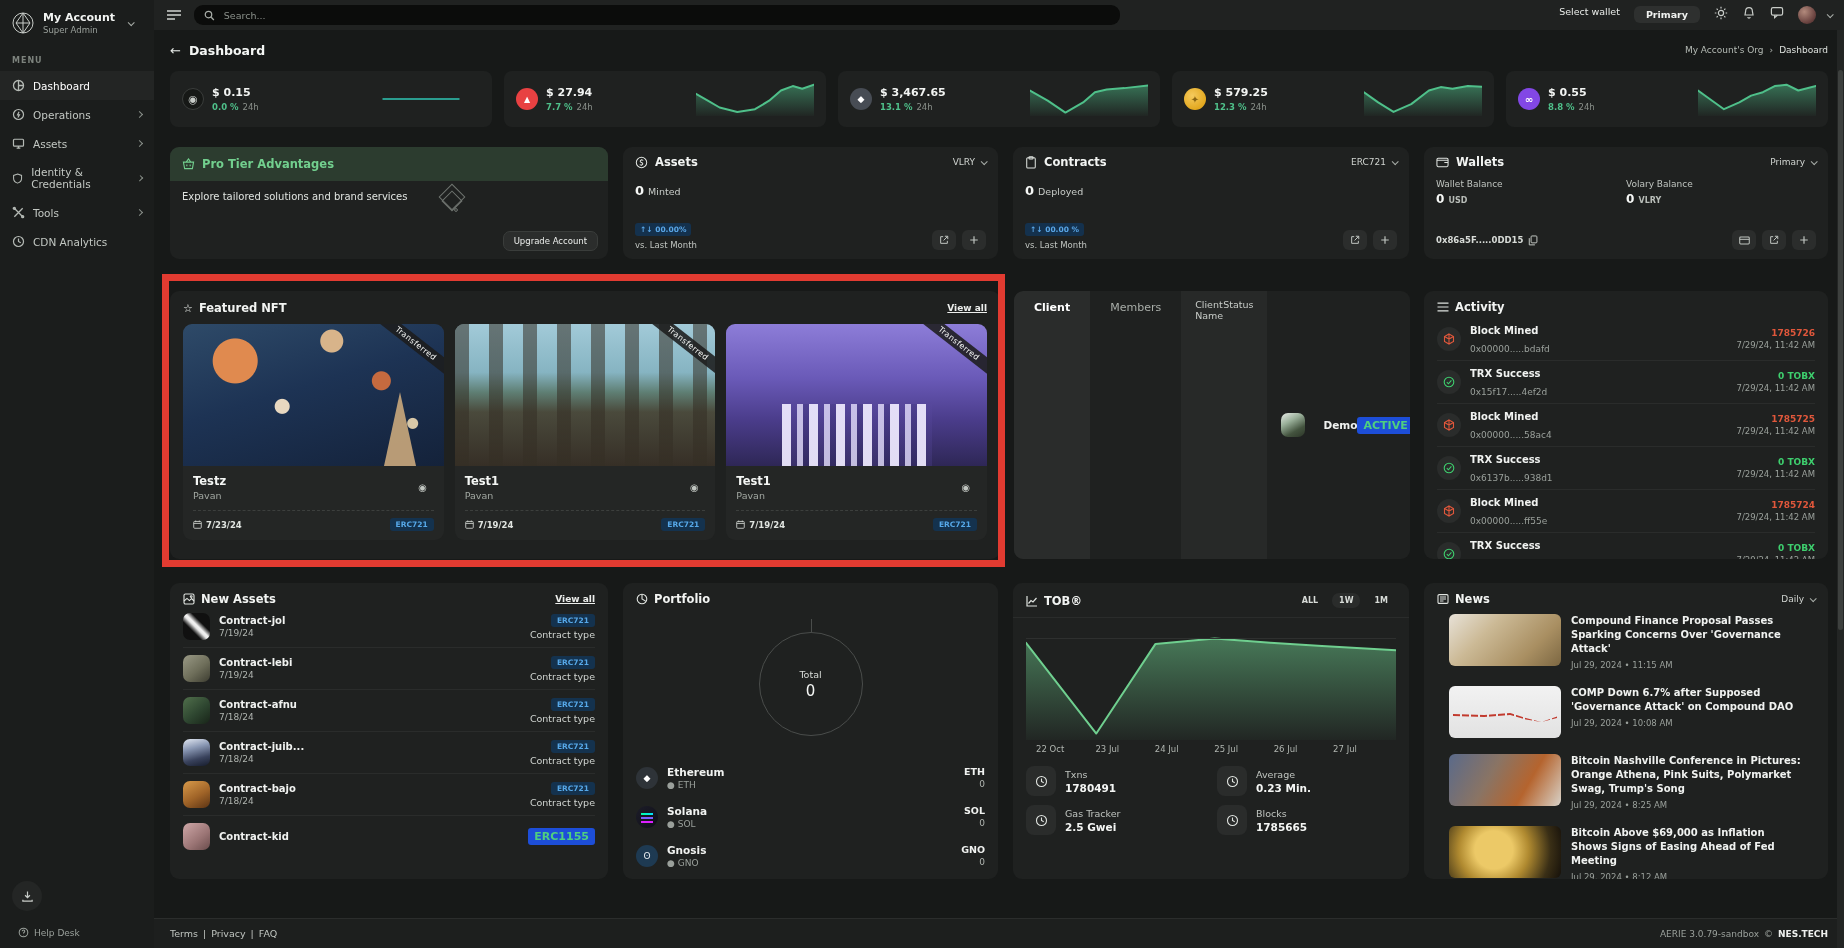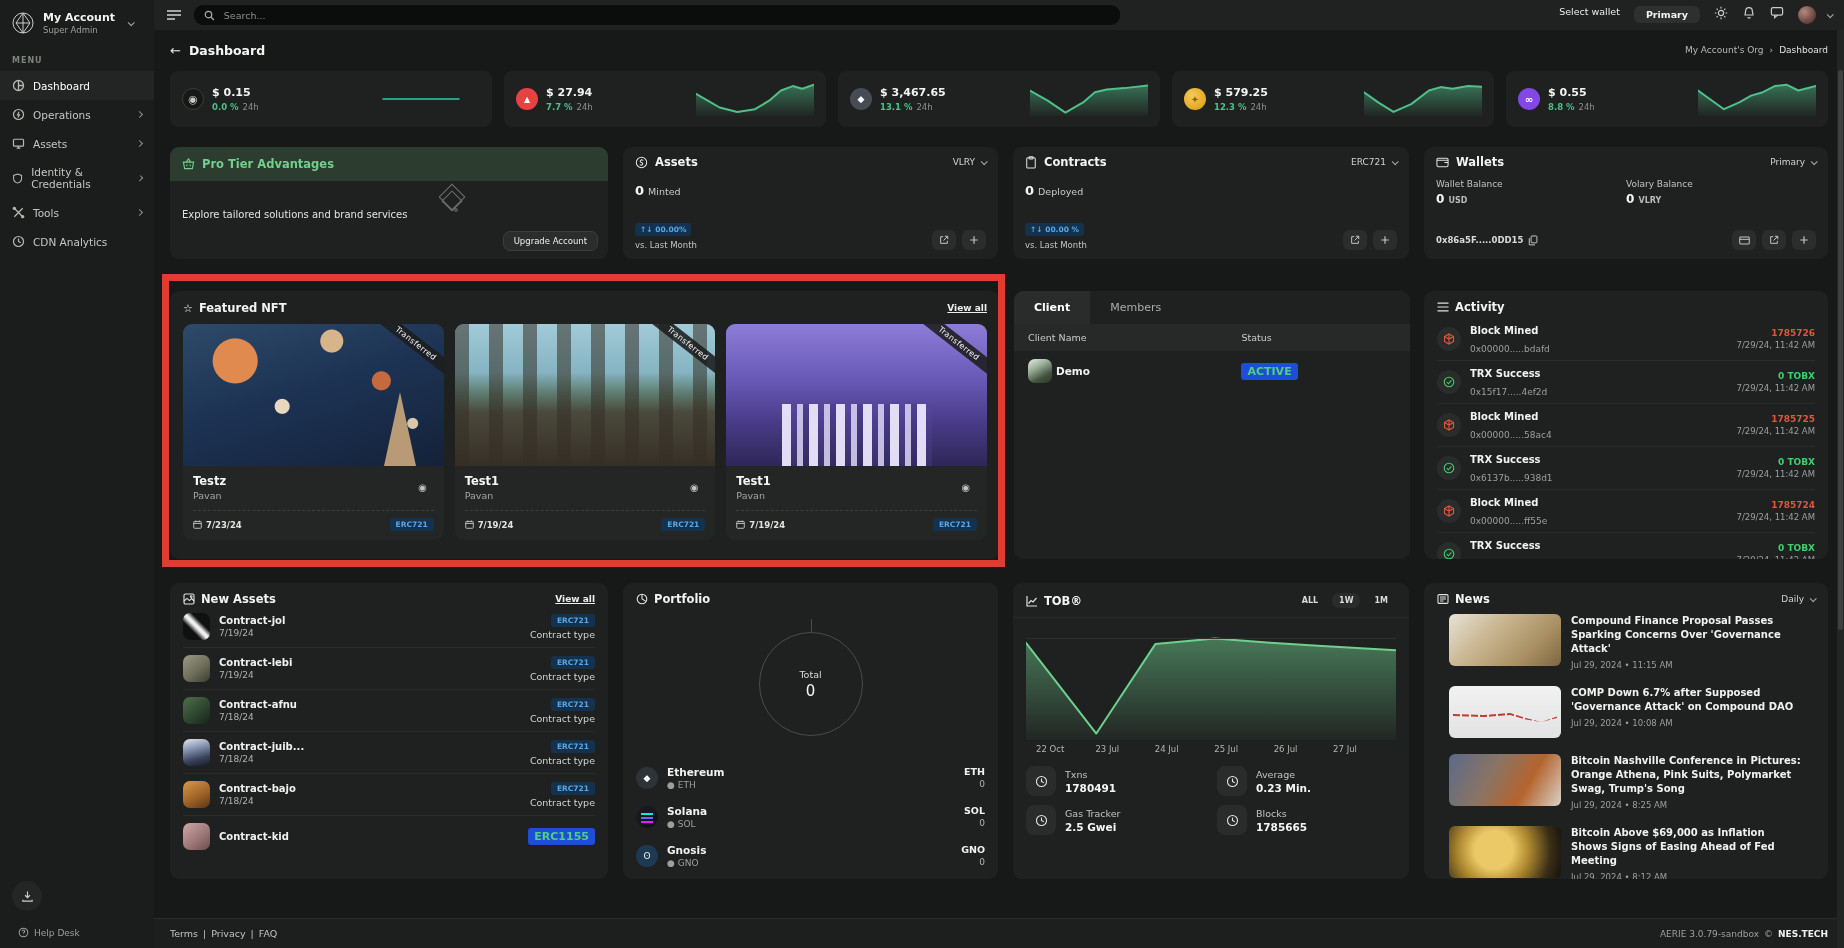--- a/index.html
+++ b/index.html
@@ -61,21 +61,21 @@
   .spark{width:118px;height:34px;margin-left:auto;flex-shrink:0}
 
   
   .grid-4{display:grid;grid-template-columns:438px 375px 396px 1fr;gap:15px}
   .cards-row{margin-bottom:32px}
   .panel{background:#1f2120;border-radius:9px}
   .card112{height:112px;position:relative}
 
   .pro-band{height:34px;background:#2c3c2f;border-radius:9px 9px 0 0;display:flex;align-items:center;gap:7px;padding:0 12px}
   .pro-title{color:#72cf8e;font-weight:bold;font-size:11.5px}
-  .pro-desc{padding:28px 12px;font-size:10px;color:#e0e4e0}
+  .pro-desc{padding:10px 12px;font-size:10px;color:#e0e4e0}
   .upgrade-btn{position:absolute;right:10px;bottom:8px;background:#2b2d2c;border:1px solid #3a3d3b;border-radius:7px;
                padding:4px 10px;font-size:8.5px;color:#eceeec;cursor:pointer}
   .diamond-art{position:absolute;right:138px;top:36px;opacity:.75}
 
   .stat-card{padding:8px 12px 9px;display:flex;flex-direction:column}
   .stat-head{display:flex;align-items:center;gap:7px}
   .stat-title{font-weight:bold;font-size:11.5px;color:#f2f4f2}
   .stat-filter{margin-left:auto;font-size:9px;color:#d0d4d0;display:flex;align-items:center;cursor:pointer}
   .stat-count-row{margin-top:14px;font-size:9.5px;color:#c8ccc8}
   .stat-count{font-size:13px;font-weight:bold;color:#f6f8f6;margin-right:4px}
@@ -125,28 +125,28 @@
   .nft-name{font-size:11.5px;font-weight:bold;color:#f4f6f4}
   .nft-creator{font-size:9.5px;color:#a2a8a2;margin-top:2px}
   .fp-chip{position:absolute;right:10px;top:10px;width:22px;height:22px;border-radius:6px;background:#34363
 5;display:flex;align-items:center;justify-content:center;color:#c0c5c0;font-size:10px}
   .nft-div{border-top:1px dashed #3c3f3d;margin:7px 10px 0}
   .nft-foot{display:flex;align-items:center;padding:7px 10px 9px}
   .nft-date{font-size:8.5px;font-weight:bold;color:#e0e4e0;display:flex;align-items:center;gap:4px}
   .badge-blue{margin-left:auto;background:#14324e;color:#56a8e8;font-size:7.5px;font-weight:bold;padding:2px 6px;border-radius:3px}
   .badge-green{background:#1d4ed8;color:#4fcf7f;font-size:11px;font-weight:bold;padding:2px 6px;border-radius:3px}
 
-  .client-panel{height:268px;overflow:hidden;display:flex;flex-direction:column}
+  .client-panel{height:268px;overflow:hidden;display:flex;flex-direction:row}
   .tabs-row{display:flex}
   .tab{padding:10px 20px;font-size:11px;color:#a8ada8;cursor:pointer}
   .tab.active{background:#2a2c2b;color:#ffffff;font-weight:bold;border-radius:9px 0 0 0}
   .tbl-head{background:#272928;display:flex;padding:8px 14px;font-size:9.5px;color:#c8ccc8}
   .col-name{width:58%}
   .tbl-row{display:flex;align-items:center;padding:8px 14px;font-size:10.5px}
-  .client-cell{width:58%;display:flex;align-items:center;gap:4px;font-weight:bold;color:#f0f2f0}
+  .client-cell{width:58%;display:flex;align-items:center;gap:18px;font-weight:bold;color:#f0f2f0}
   .client-avatar{width:24px;height:24px;border-radius:7px;background:linear-gradient(150deg,#e8ece8 0%,#9ab09a 35%,#44543f 70%,#2c3628 100%)}
 
   .activity-panel{height:268px;padding:9px 13px;overflow:hidden}
   .act-item{display:flex;align-items:center;padding:6.5px 0;border-bottom:1px solid #2a2c2b}
   .act-item:last-child{border-bottom:none}
   .act-ic{width:24px;height:24px;border-radius:50%;background:#2a2c2b;display:flex;align-items:center;justify-content:center;margin-right:9px;flex-shrink:0}
   .act-type{font-size:10px;font-weight:bold;color:#f0f2f0}
   .act-hash{font-size:9px;color:#9aa09b;margin-top:8px}
   .act-right{margin-left:auto;text-align:right}
   .act-val{font-size:9px;font-weight:bold}

